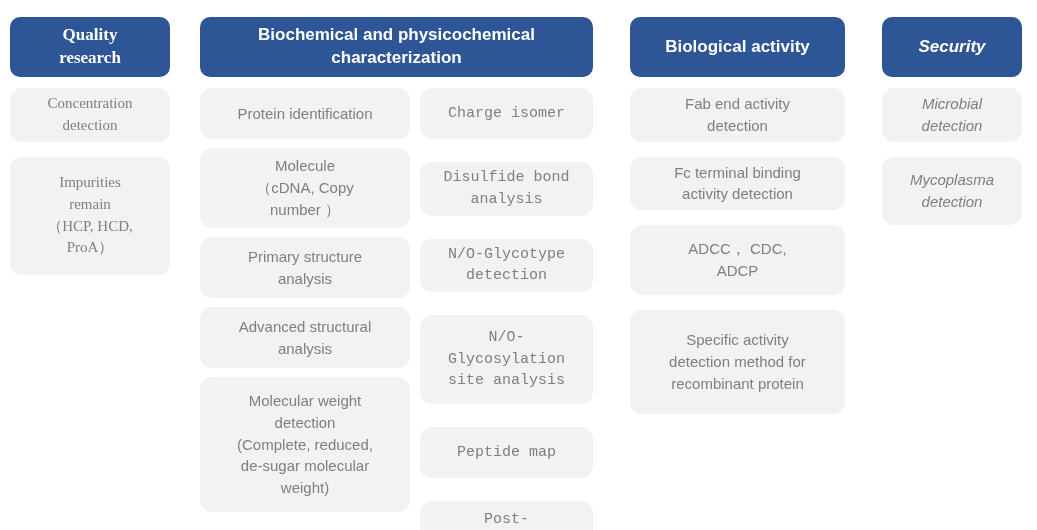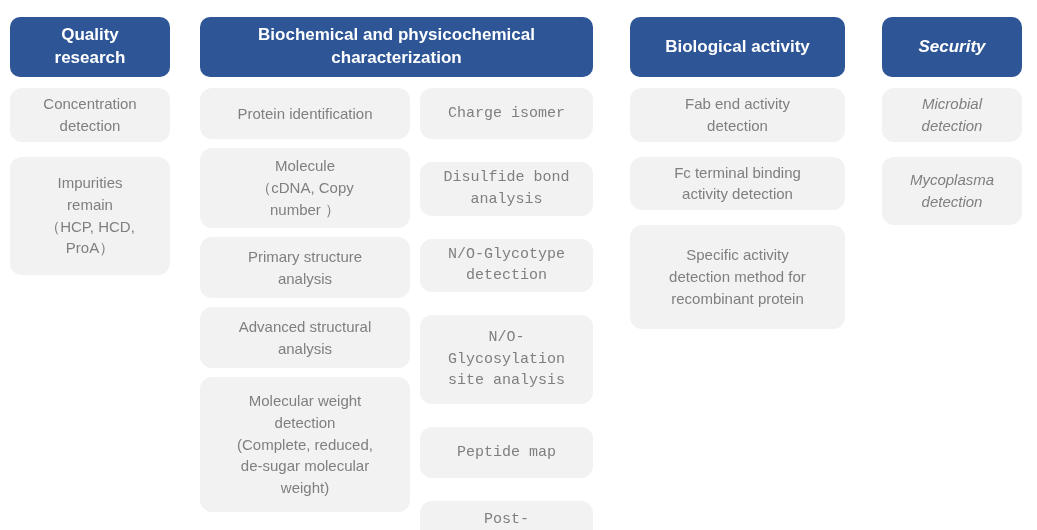--- a/index.html
+++ b/index.html
@@ -20,21 +20,21 @@
   .canvas {
     position: absolute;
     inset: 0;
   }
   .column {
     position: absolute;
     top: 17px;
     display: flex;
     flex-direction: column;
   }
-  .col1 { left: 10px;  width: 160px; }
+  .col1 { left: 10px;  width: 160px; font-family: Liberation Serif, serif; }
   .col2 { left: 200px; width: 393px; }
   .col3 { left: 630px; width: 215px; }
   .col4 { left: 882px; width: 140px; font-style: italic; }
 
   .header {
     background: var(--header-bg, #2E5697);
     color: var(--header-text, #FFFFFF);
     min-height: 60px;
     border-radius: 10px;
     display: flex;
@@ -145,20 +145,22 @@
     </div>
   </section>
 
   <section class="column col3">
     <div class="header">Biological activity</div>
     <div class="items">
       <div class="item">Fab end activity
 detection</div>
       <div class="item">Fc terminal binding
 activity detection</div>
+      <div class="item mh70">ADCC， CDC,
+ADCP</div>
       <div class="item mh104">Specific activity
 detection method for
 recombinant protein</div>
     </div>
   </section>
 
   <section class="column col4">
     <div class="header">Security</div>
     <div class="items">
       <div class="item">Microbial

